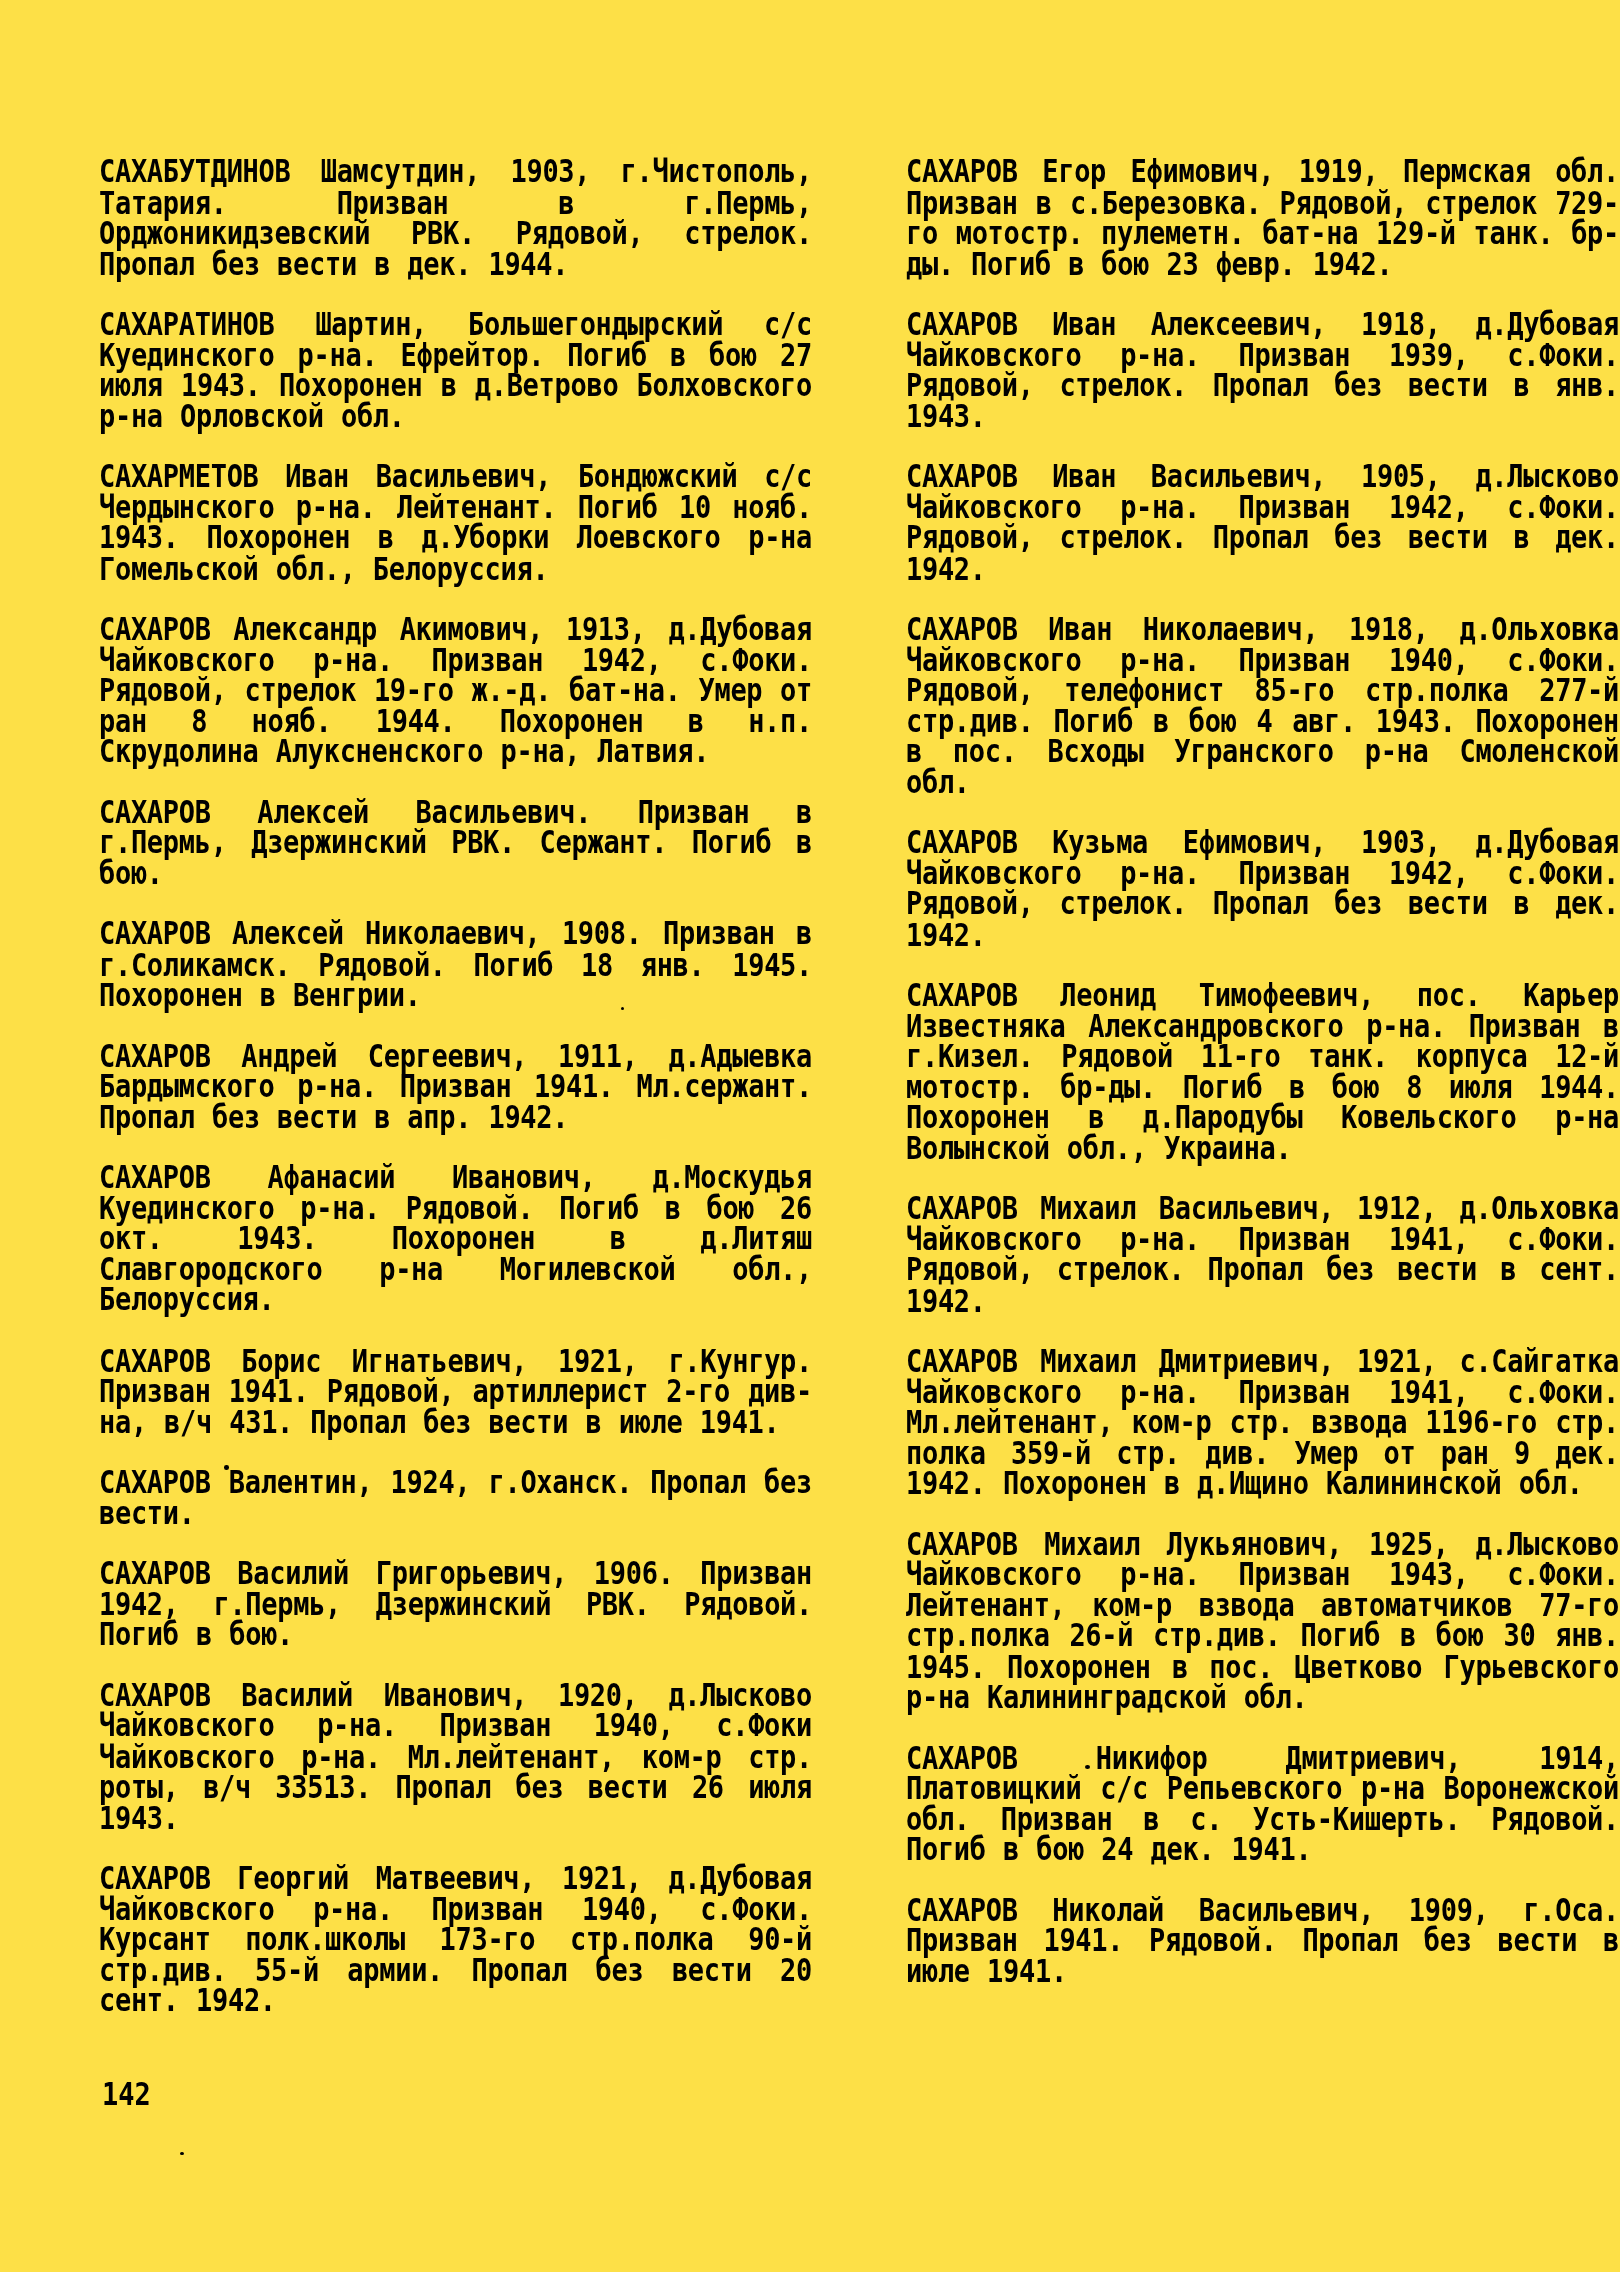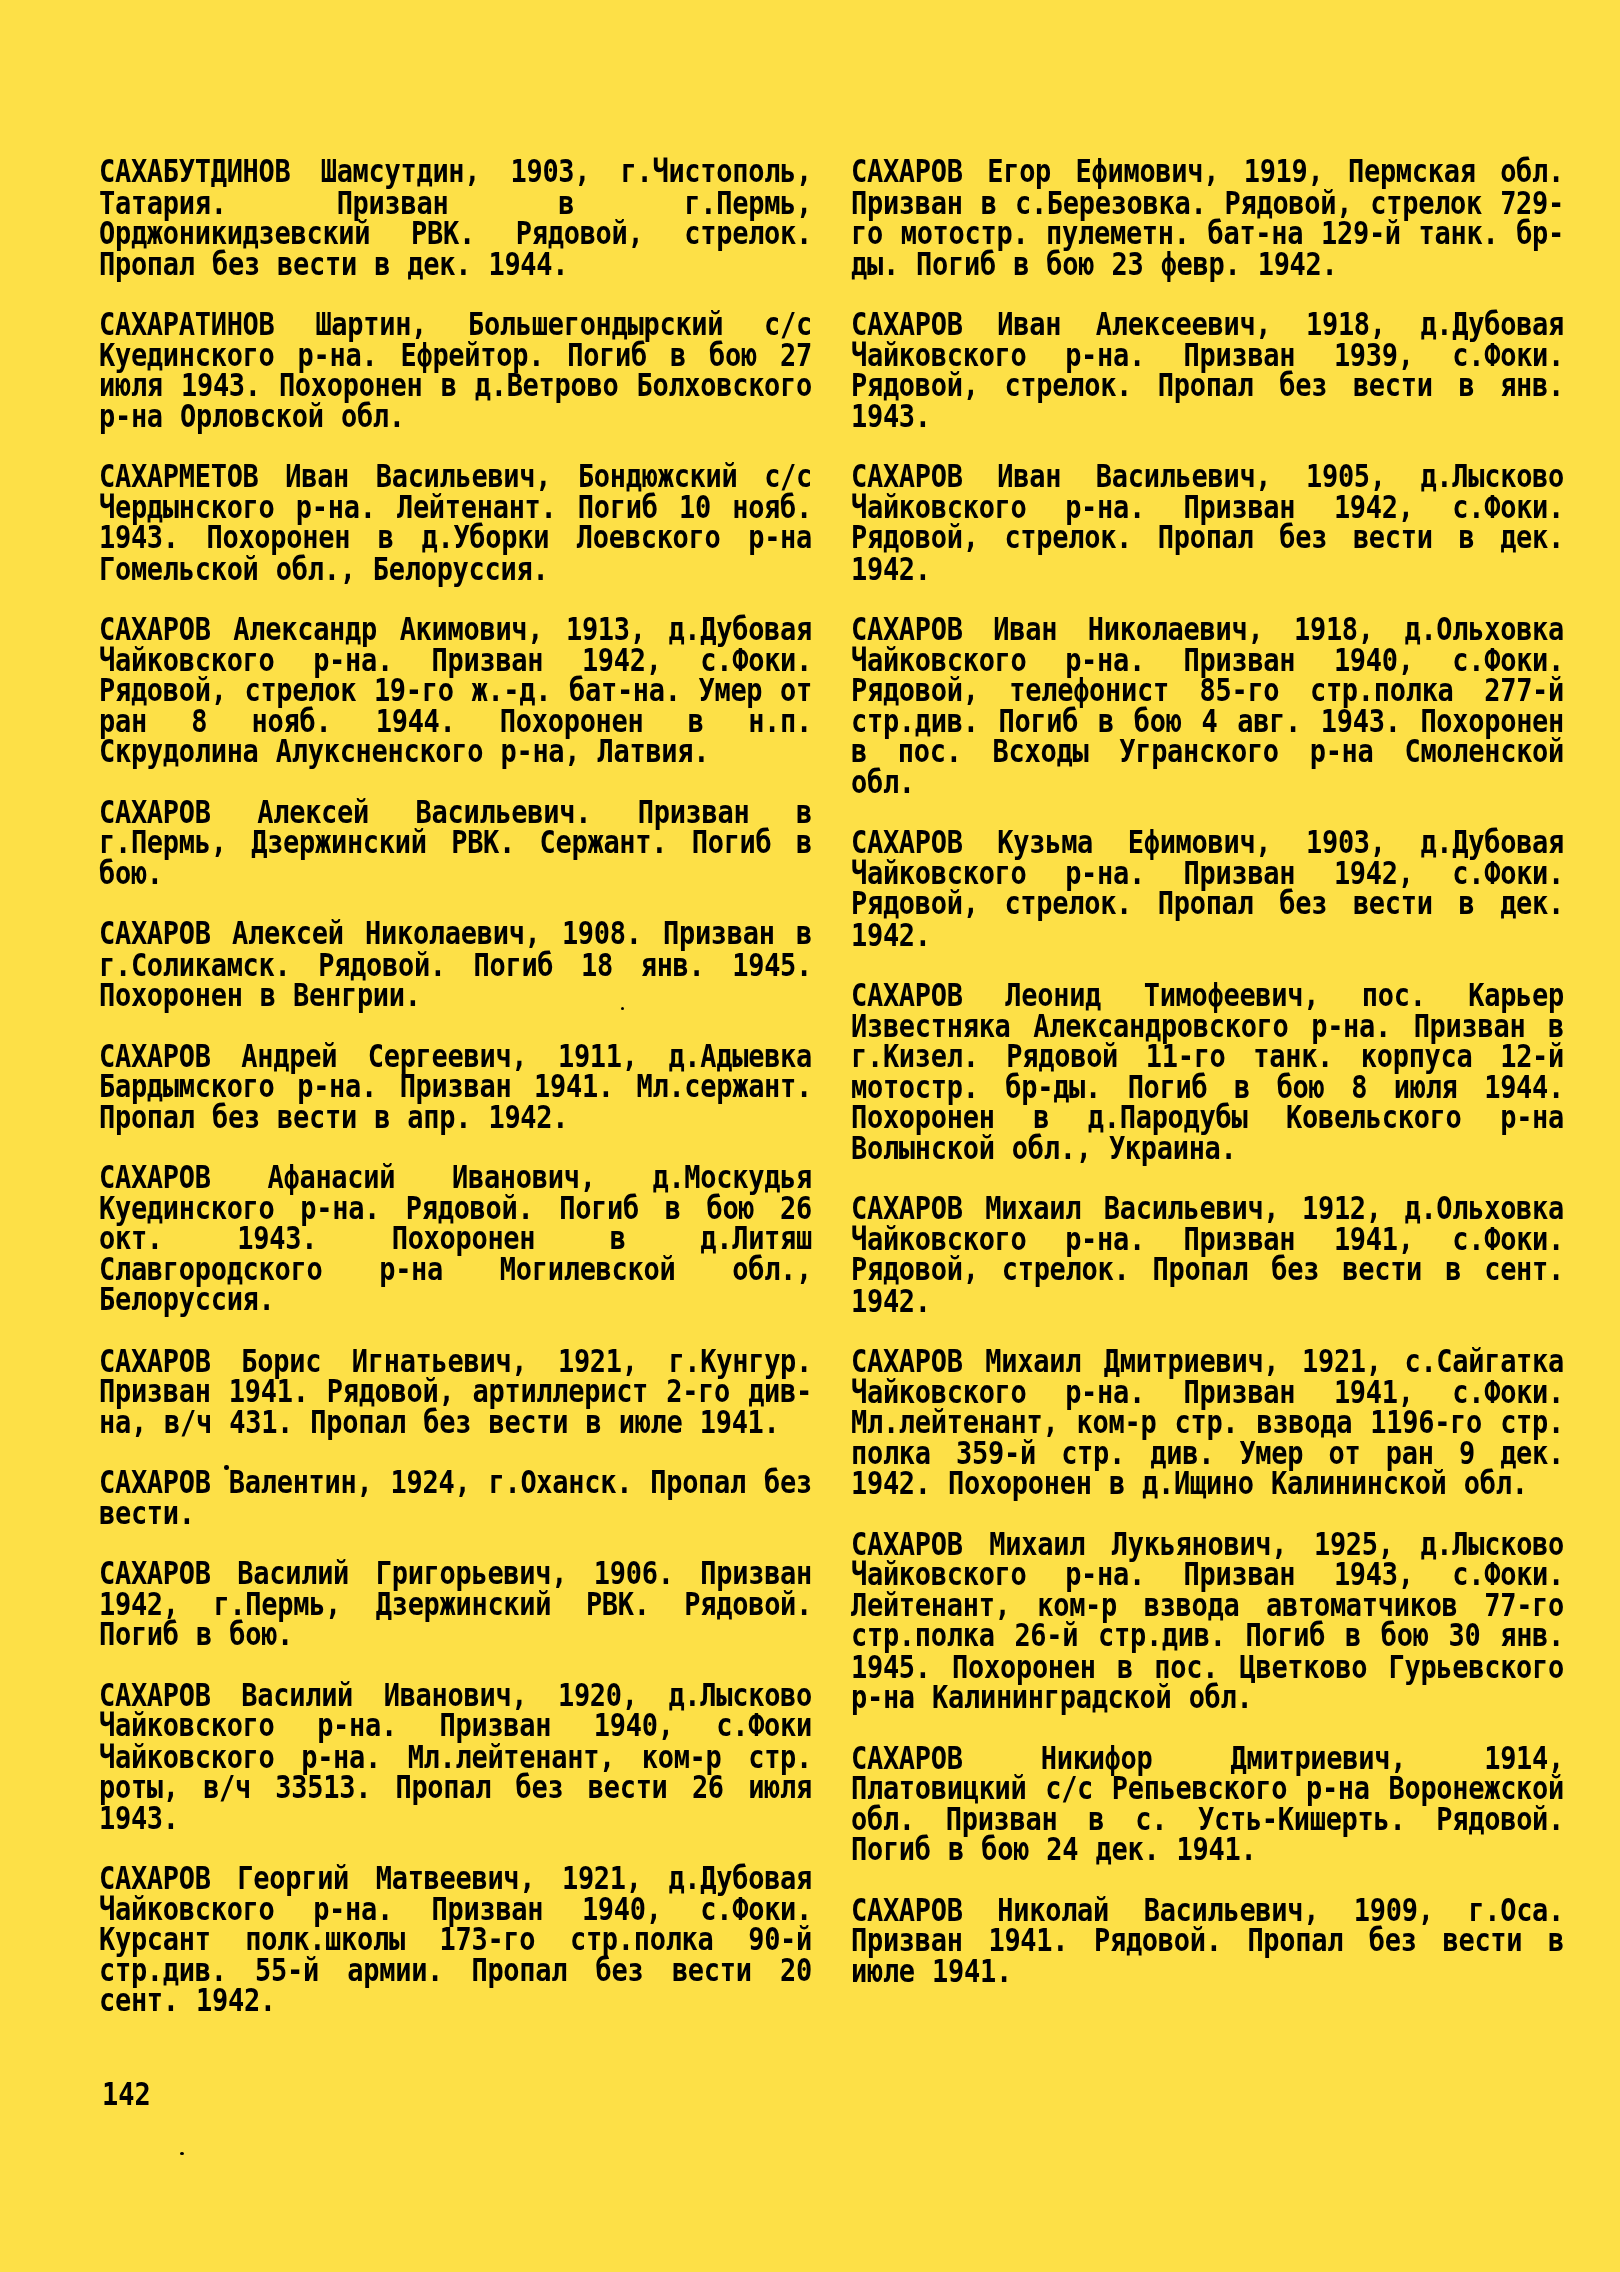--- a/index.html
+++ b/index.html
@@ -16,21 +16,21 @@
     font-family: "DejaVu Sans Mono", "Liberation Mono", monospace;
     font-weight: bold;
     color: #000;
   }
   .col {
     position: absolute;
     top: 156px;
     width: 713px;
   }
   .col-left  { left: 99px; }
-  .col-right { left: 851px; }
+  .col-right { left: 906px; }
   .col-inner {
     transform: scaleY(1.2);
     transform-origin: top left;
   }
   p.entry {
     margin: 0 0 25px 0;
     font-size: 27px;
     line-height: 25.5px;
     text-align: justify;
     letter-spacing: -0.3px;

